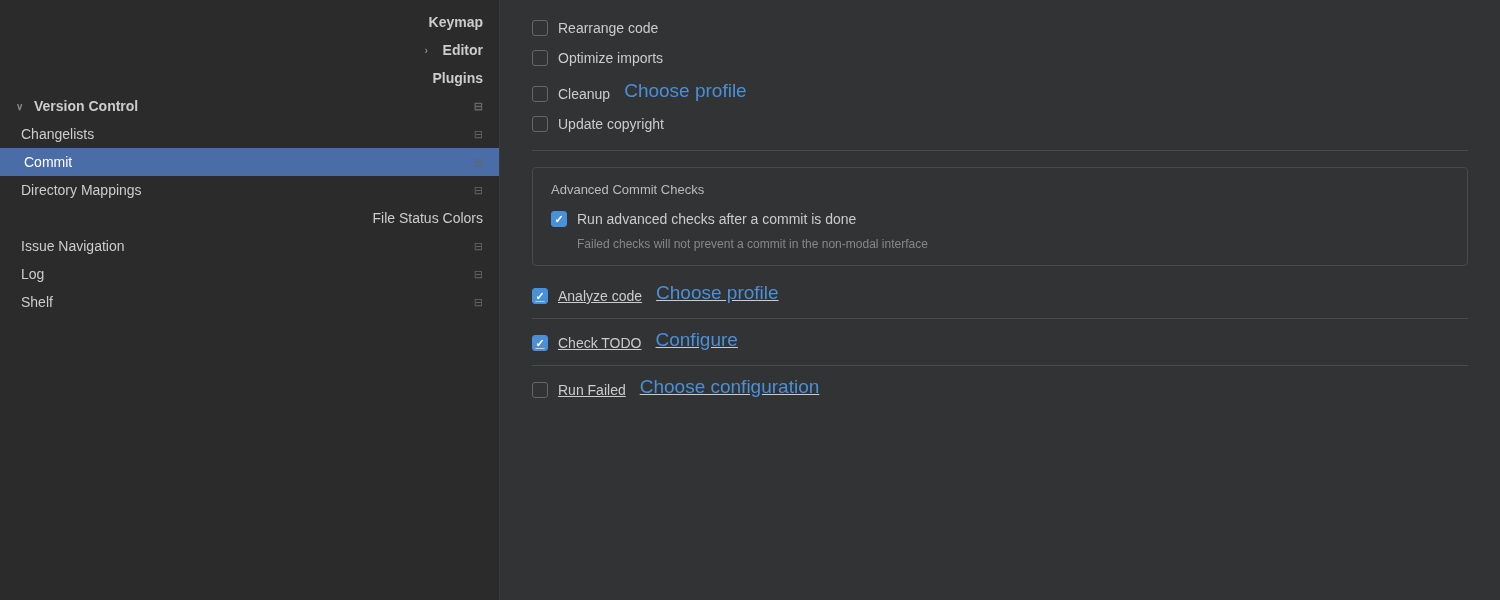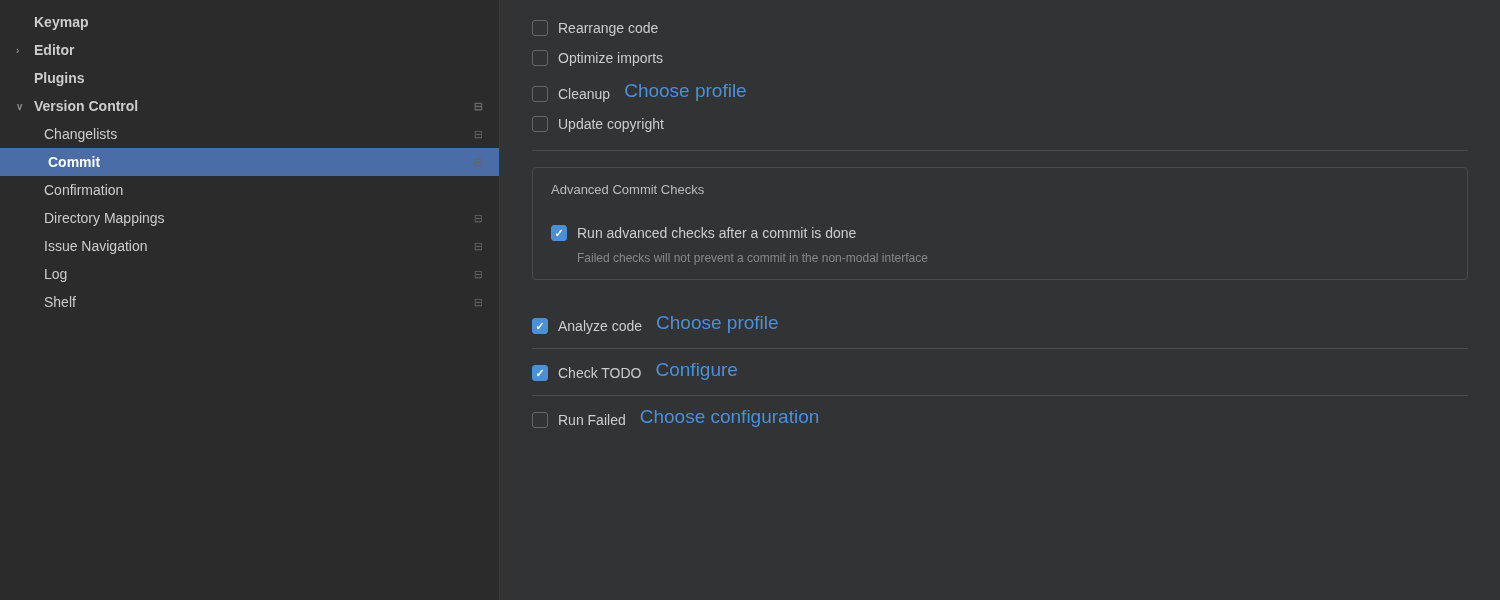--- a/index.html
+++ b/index.html
@@ -25,39 +25,40 @@
 
     .sidebar-item {
       padding: 6px 16px;
       cursor: pointer;
       display: flex;
       align-items: center;
       gap: 6px;
       color: #ccc;
       font-size: 14px;
       white-space: nowrap;
+      justify-content: flex-end;
     }
     .sidebar-item.selected {
       background: #4a6da7;
       color: #fff;
     }
     .sidebar-item .chevron {
       font-size: 10px;
       color: #888;
       width: 12px;
       display: inline-block;
     }
     .sidebar-item .icon-pin {
       margin-left: auto;
       font-size: 11px;
       color: #666;
     }
     .sidebar-item.level-0 { font-weight: bold; font-size: 14px; }
-    .sidebar-item.level-1 { padding-left: 44px; font-weight: normal; }
-    .sidebar-item.level-2 { padding-left: 48px; font-weight: bold; }
+    .sidebar-item.level-1 { padding-left: 21px; font-weight: normal; }
+    .sidebar-item.level-2 { padding-left: 24px; font-weight: normal; }
 
     
     .main-panel {
       flex: 1;
       background: #313335;
       padding: 20px 32px;
       overflow-y: auto;
     }
 
     .checkbox-row {
@@ -110,39 +111,40 @@
     .advanced-section {
       border: 1px solid #4a4a4a;
       border-radius: 4px;
       padding: 14px 18px;
       margin-bottom: 16px;
     }
 
     .advanced-title {
       color: #bbb;
       font-size: 13px;
-      margin-bottom: 28px;
+      margin-bottom: 14px;
     }
 
     .advanced-checkbox-row {
       display: flex;
       align-items: flex-start;
       gap: 10px;
       margin-bottom: 8px;
     }
 
     .advanced-desc {
       color: #888;
       font-size: 12px;
       margin-left: 26px;
       margin-top: 10px;
     }
 
     .items-section {
-      margin-top: 32px;
+      margin-top: 16px;
+      text-decoration: underline;
     }
   </style>
 </head>
 <body>
 
 <div class="sidebar">
 <div class="sidebar-item level-0">
       <span class="chevron"></span>
       <span>Keymap</span>
     </div>
@@ -161,25 +163,25 @@
     </div>
     <div class="sidebar-item level-1">
       <span>Changelists</span>
       <span class="icon-pin">⊟</span>
     </div>
     <div class="sidebar-item level-2 selected">
       <span>Commit</span>
       <span class="icon-pin">⊟</span>
     </div>
     <div class="sidebar-item level-1">
-      <span>Confirmation</span>
-    </div>
-    <div class="sidebar-item level-1">
       <span>Directory Mappings</span>
       <span class="icon-pin">⊟</span>
+    </div>
+    <div class="sidebar-item level-1">
+      <span>File Status Colors</span>
     </div>
     <div class="sidebar-item level-1">
       <span>Issue Navigation</span>
       <span class="icon-pin">⊟</span>
     </div>
     <div class="sidebar-item level-1">
       <span>Log</span>
       <span class="icon-pin">⊟</span>
     </div>
     <div class="sidebar-item level-1">

